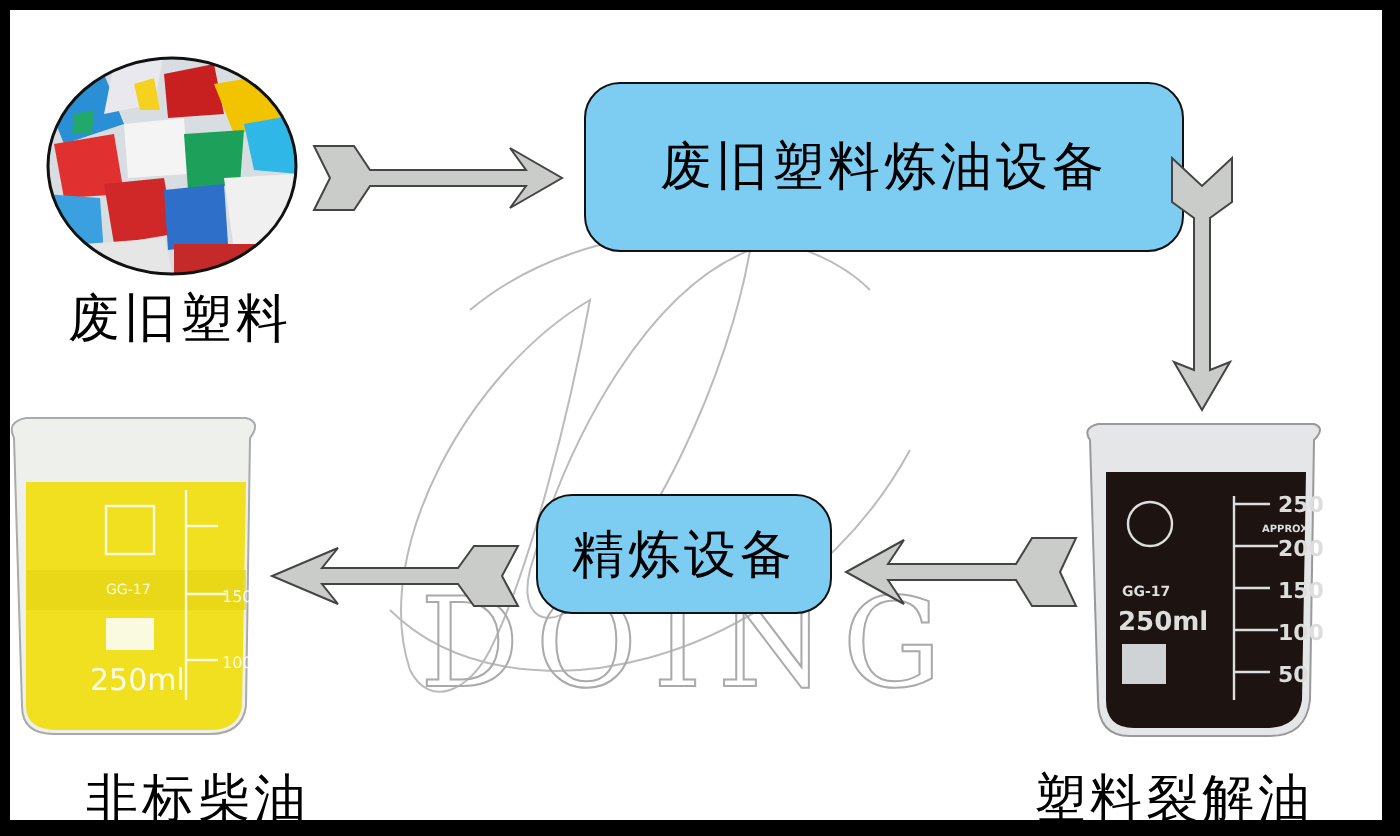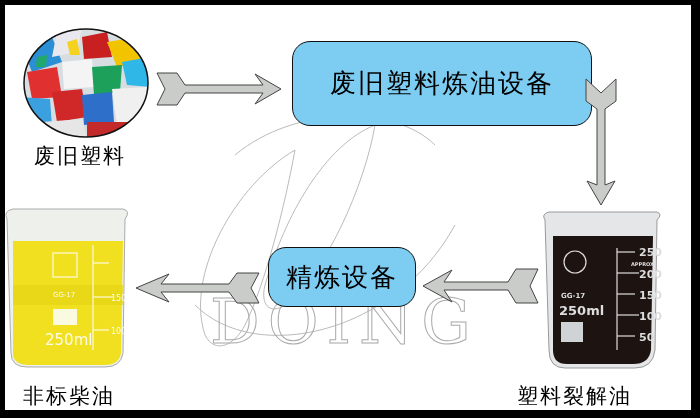--- a/index.html
+++ b/index.html
@@ -1,19 +1,19 @@
 <!DOCTYPE html>
 <html><head>
 <meta charset="utf-8">
 <style>
   html,body{margin:0;padding:0;}
   body{width:700px;height:418px;background:#000;position:relative;overflow:hidden;font-family:"DejaVu Sans","Liberation Sans",sans-serif;}
   .canvas{position:absolute;left:5px;top:5px;width:686px;height:405px;background:#fff;overflow:hidden;}
   .box{position:absolute;background:#7dcdf3;border:1.5px solid #111;border-radius:18px;display:flex;align-items:center;justify-content:center;color:#000;font-size:26px;letter-spacing:2px;box-sizing:border-box;}
-  .label{position:absolute;font-size:21px;color:#000;letter-spacing:2px;white-space:nowrap;}
+  .label{position:absolute;font-size:26px;color:#000;letter-spacing:2px;white-space:nowrap;}
   svg{position:absolute;overflow:visible;}
 </style>
 </head>
 <body>
 
 <div class="canvas">
 
   <svg style="left:170px;top:100px;" width="300" height="250" viewBox="0 0 300 250">
     <g fill="none" stroke="#bbb" stroke-width="1">
       <path d="M120 45 C60 80,10 170,30 230 C40 250,60 240,70 220 C90 180,110 100,120 45 Z"></path>
@@ -115,15 +115,15 @@
       <rect x="48" y="48" width="24" height="24"></rect>
     </g>
     <g fill="#fff" font-family="DejaVu Sans, sans-serif" opacity="0.9">
       <text x="106" y="96" font-size="8">150</text>
       <text x="106" y="129" font-size="8">100</text>
       <text x="48" y="92" font-size="7">GG-17</text>
       <text x="40" y="140" font-size="15">250ml</text>
     </g>
     <rect x="48" y="104" width="24" height="16" fill="#fafae0"></rect>
   </svg>
-  <div class="label" style="left:18px;top:377px;text-align:center;">非标柴油</div>
+  <div class="label" style="left:38px;top:377px;text-align:center;">非标柴油</div>
 
 </div>
 
 </body></html>

